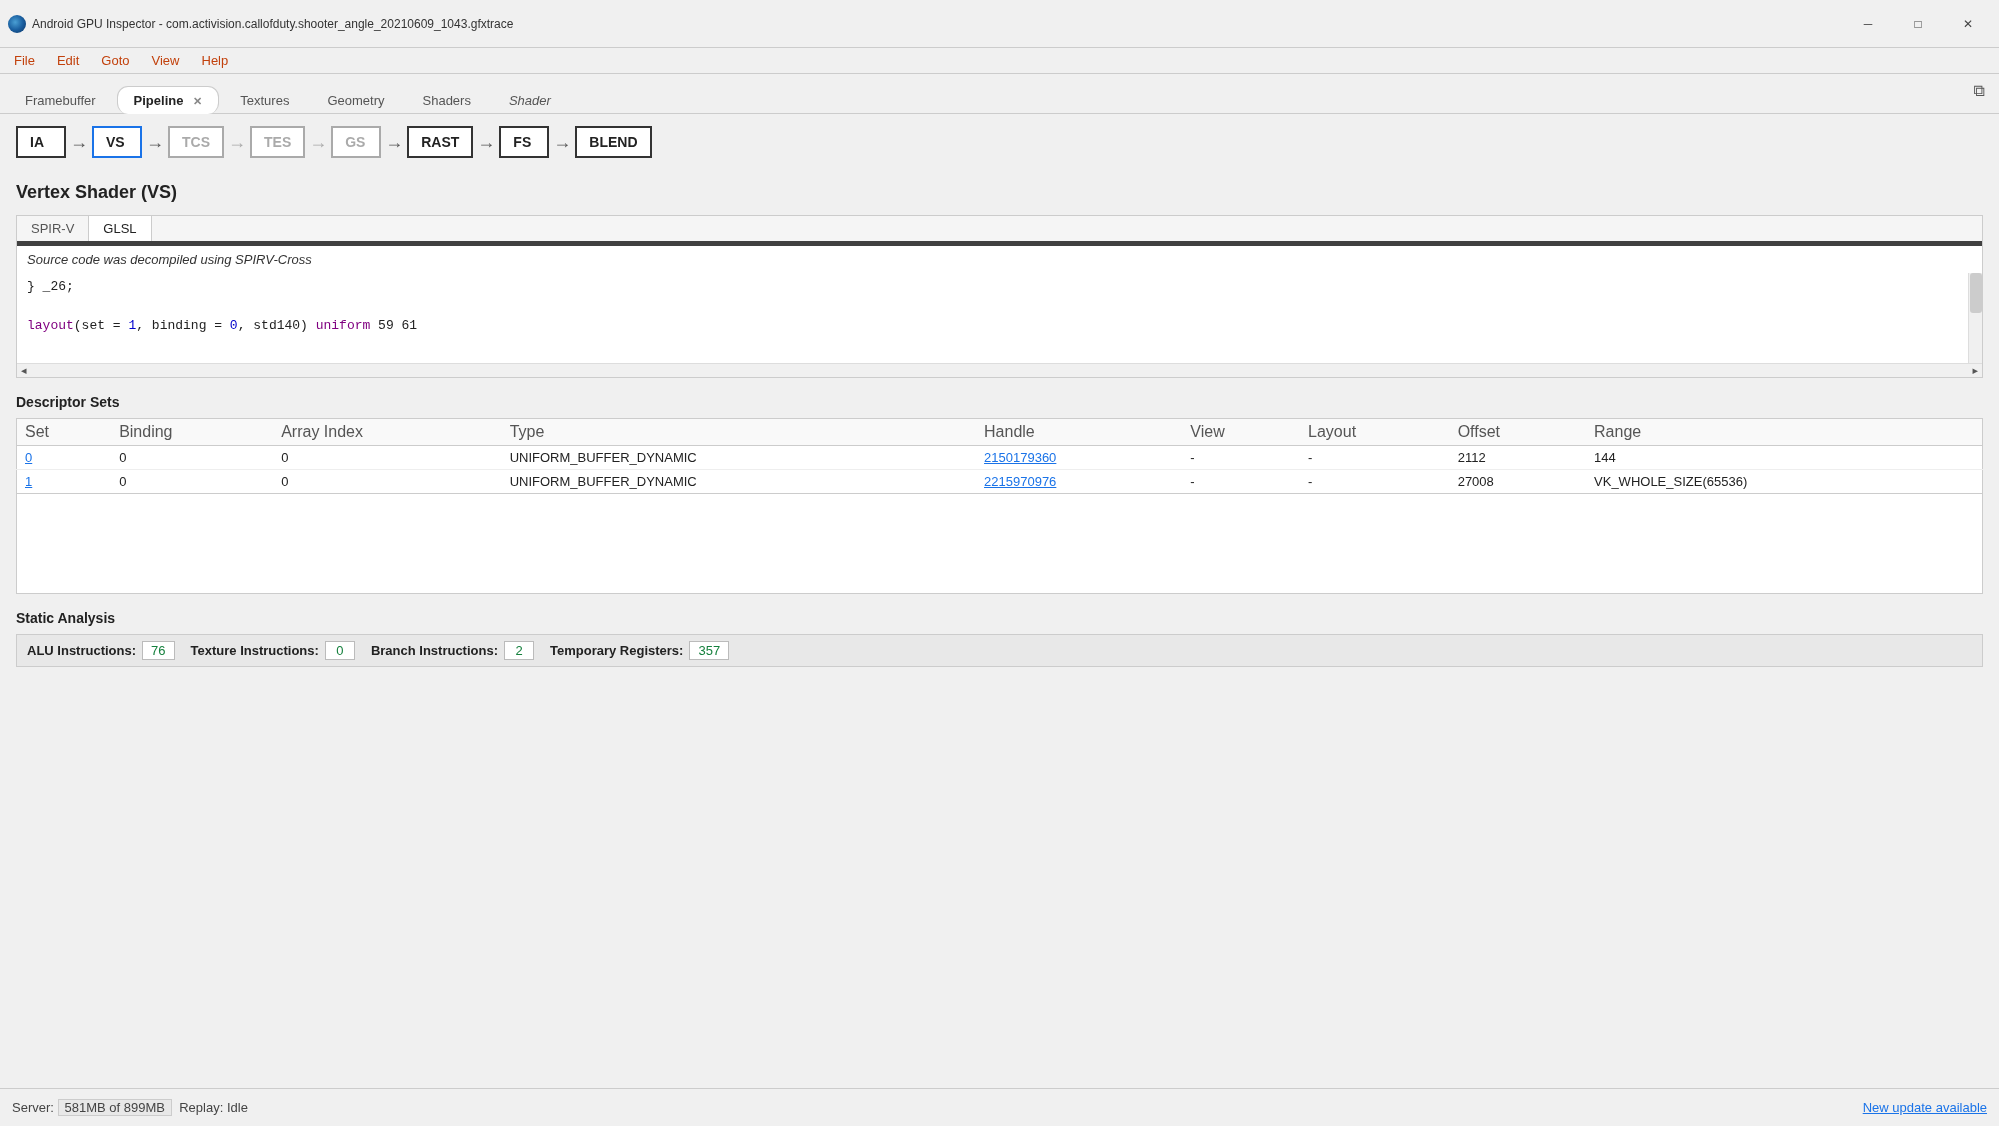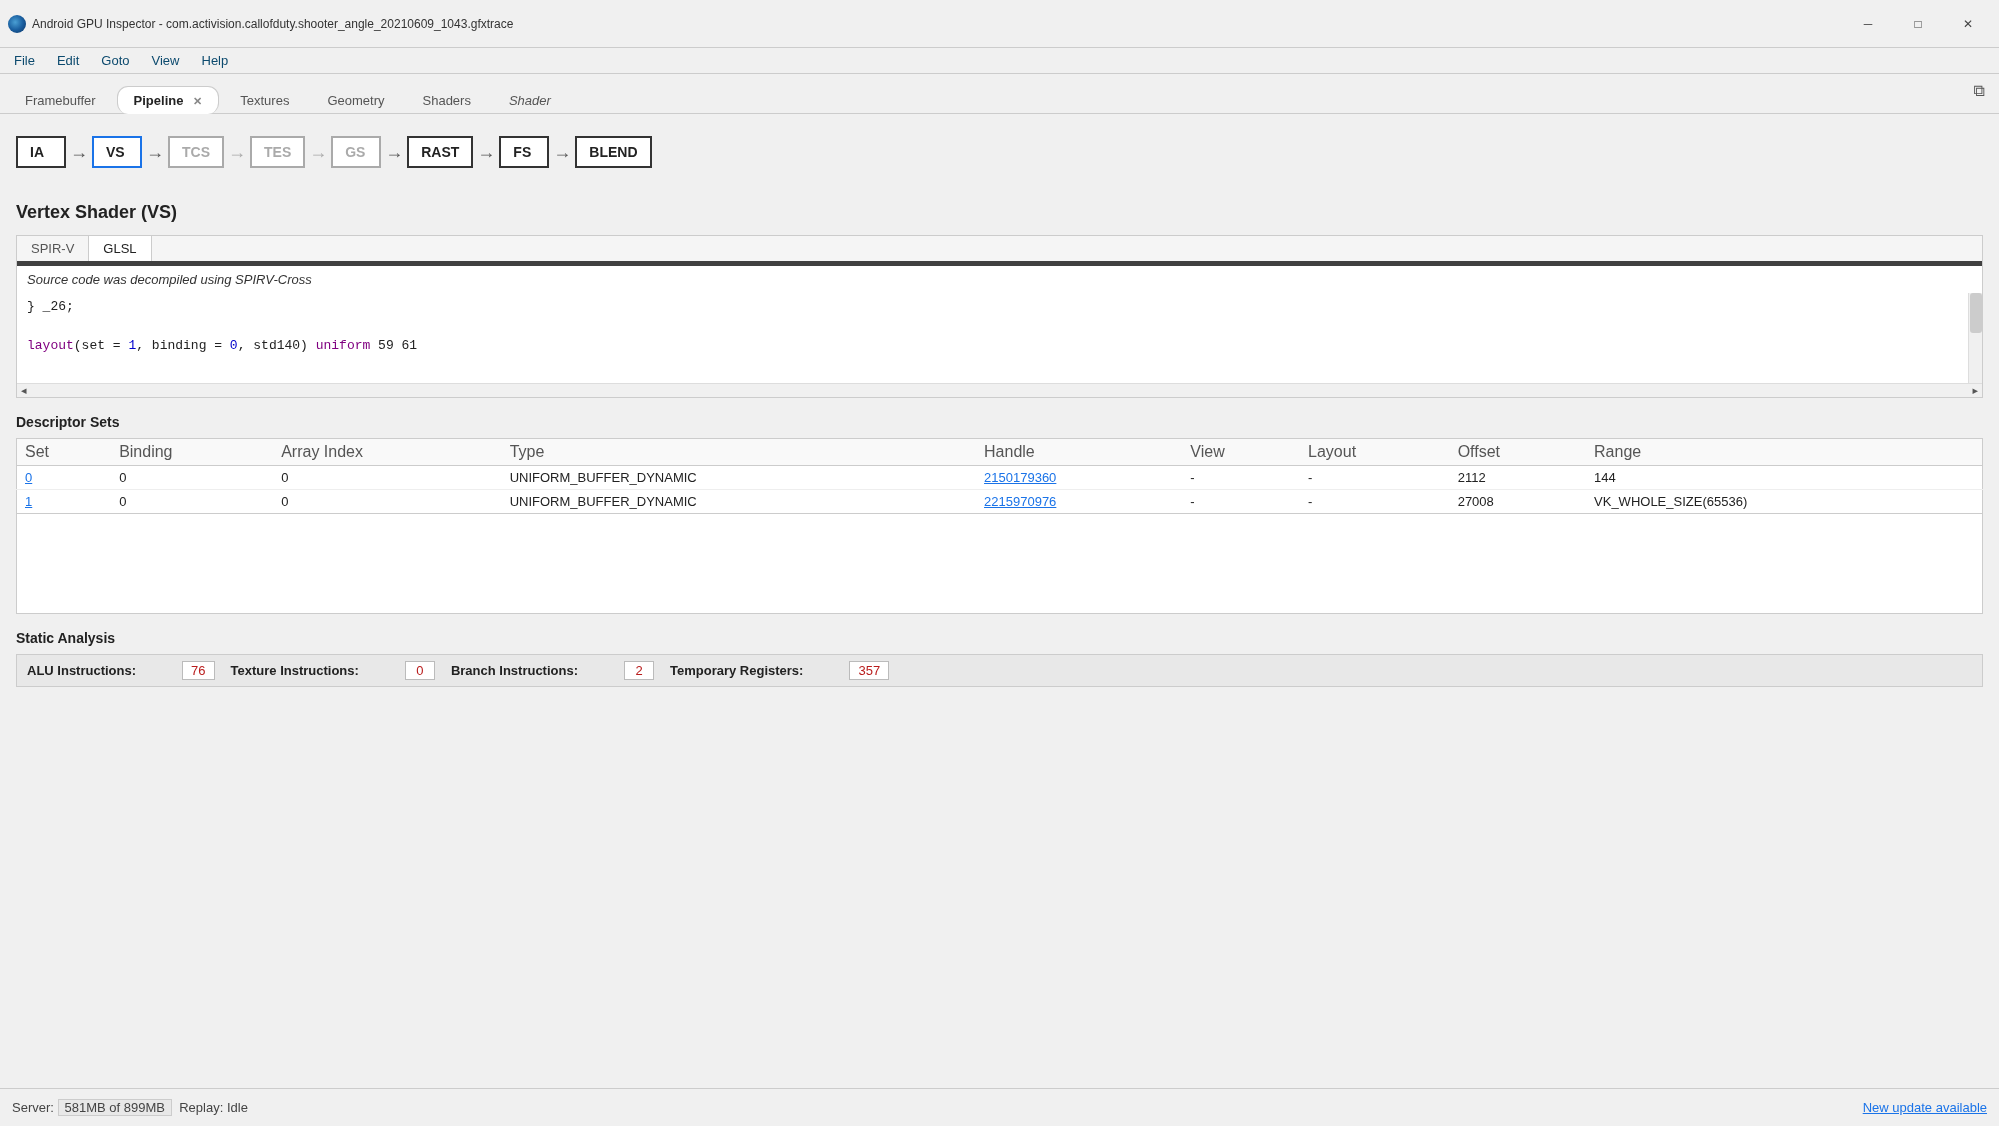--- a/index.html
+++ b/index.html
@@ -63,32 +63,31 @@
       align-items: center;
       padding: 0 4px;
       border-bottom: 1px solid #ccc;
       flex-shrink: 0;
       gap: 2px;
     }
     .menu-item {
       padding: 2px 10px;
       cursor: pointer;
       font-size: 13px;
-      color: #0c4a6e;
+      color: #c2410c;
       border-radius: 2px;
     }
 
     
     .main-content {
       flex: 1;
       display: flex;
       flex-direction: column;
       background: #f0f0f0;
       overflow: hidden;
-      gap: 10px;
     }
 
     
     .tab-bar {
       background: #f0f0f0;
       border-bottom: 1px solid #ccc;
       display: flex;
       align-items: flex-end;
       padding: 0 8px;
       height: 40px;
@@ -314,27 +313,26 @@
       align-items: center;
       gap: 6px;
     }
     .stat-label {
       font-size: 13px;
       font-weight: bold;
       color: #222;
     }
     .stat-value {
       font-size: 13px;
-      color: #b91c1c;
+      color: #15803d;
       background: white;
       border: 1px solid #bbb;
       padding: 1px 8px;
       min-width: 30px;
       text-align: center;
-      margin-left: 40px;
     }
 
     
     .status-bar {
       height: 38px;
       background: #f0f0f0;
       border-top: 1px solid #ccc;
       display: flex;
       align-items: center;
       padding: 0 12px;

